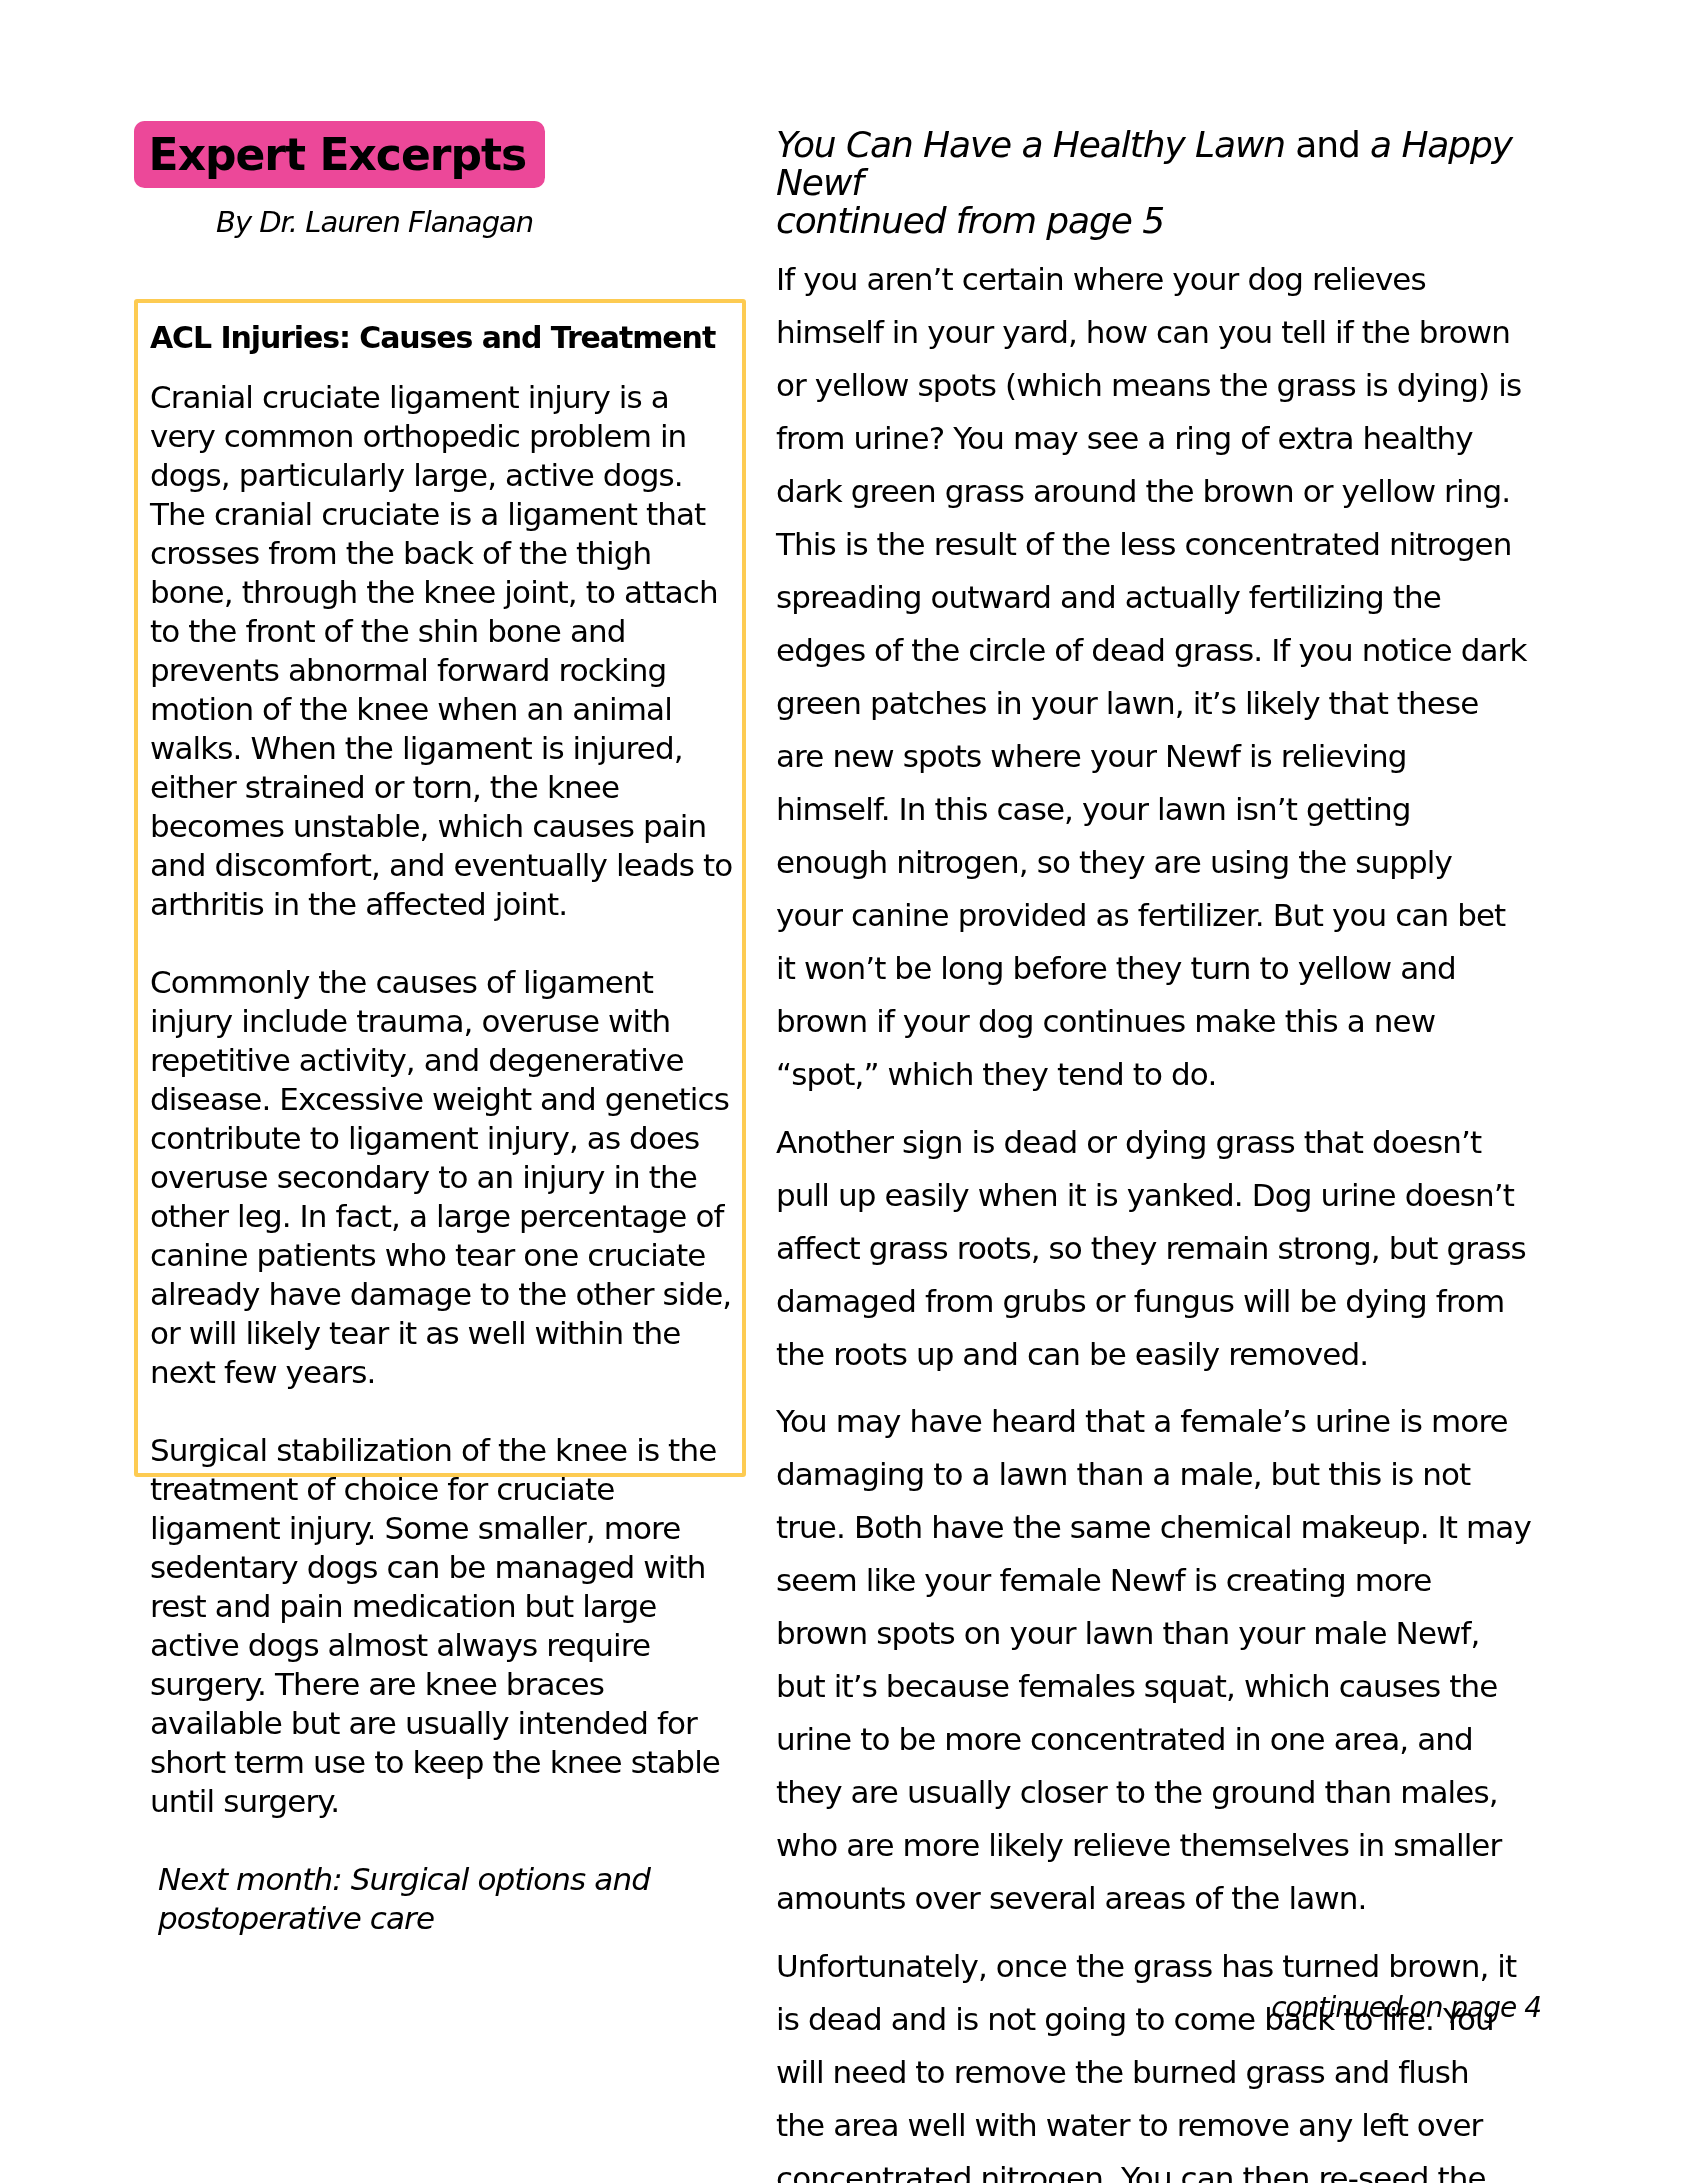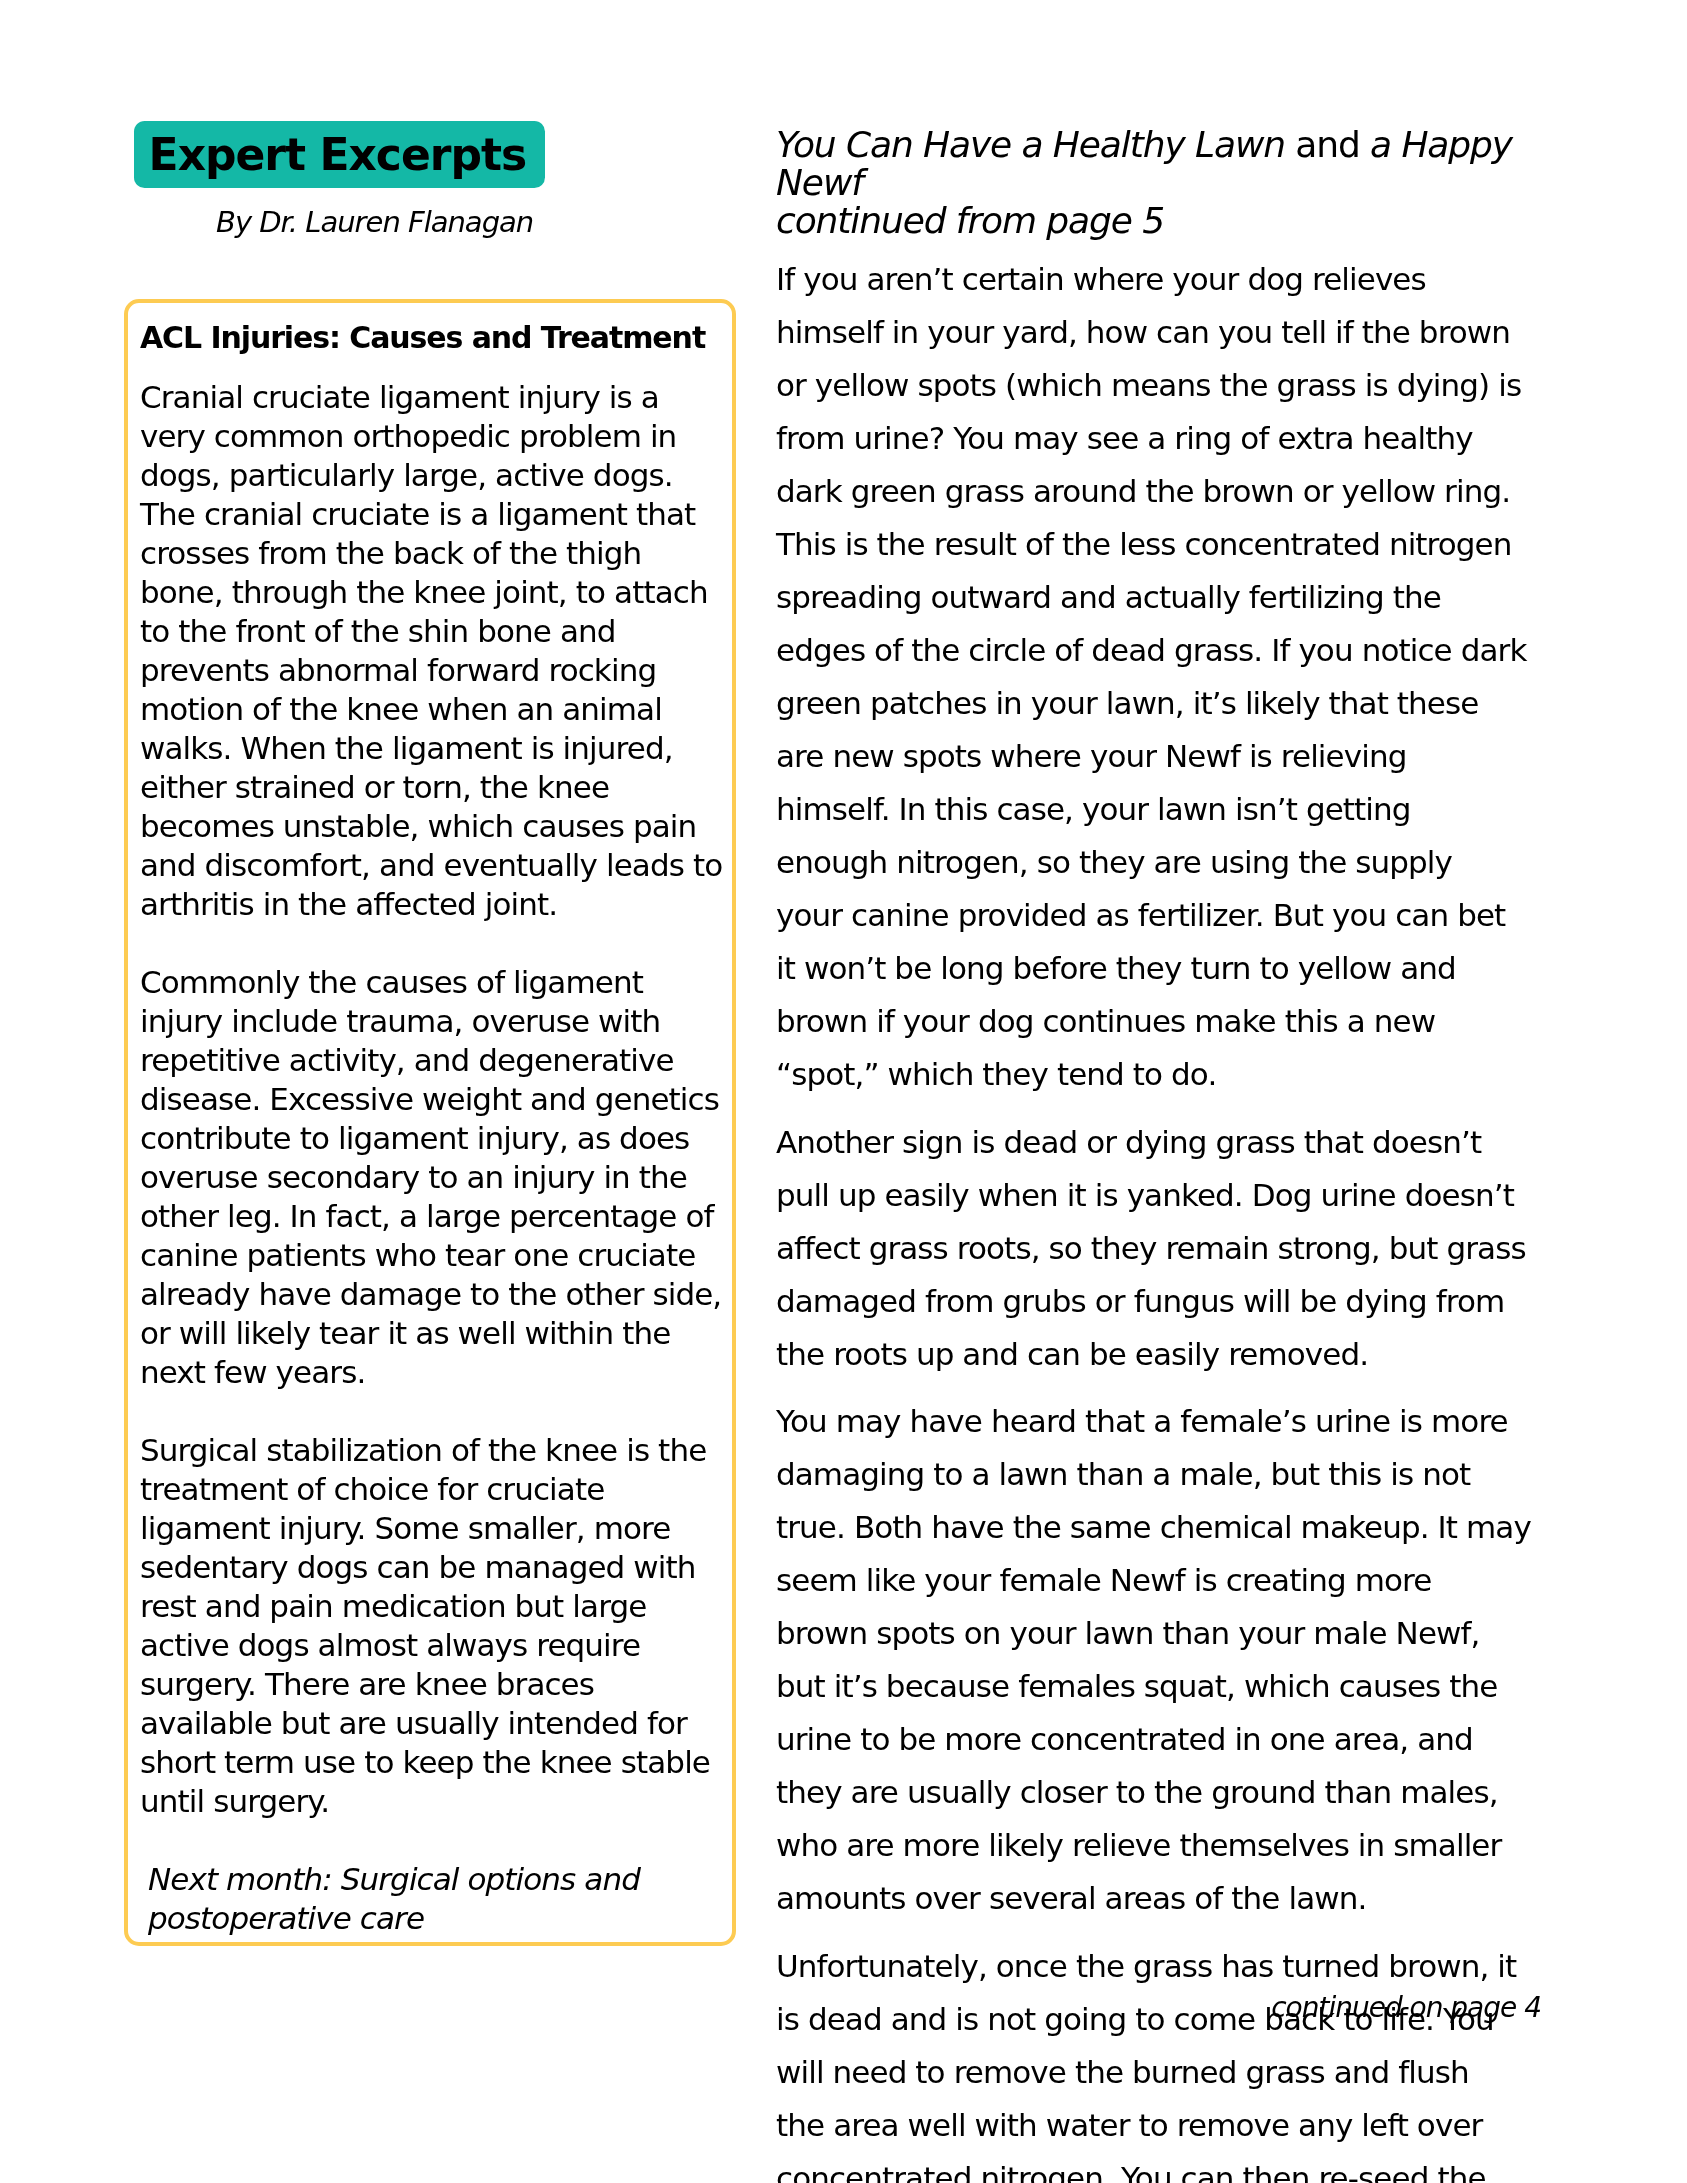--- a/index.html
+++ b/index.html
@@ -1,29 +1,29 @@
 <!DOCTYPE html>
 <html style="font-size:10.6px"><head>
 <meta charset="utf-8">
 <style>
   html, body { margin:0; padding:0; background:#ffffff; }
   body { width:1687px; height:2183px; position:relative; overflow:hidden;
          font-family:"Liberation Sans", "DejaVu Sans", sans-serif; color:#000; }
   .badge { position:absolute; left:134px; top:121px; width:411px; height:67px;
-           background:#14b8a6; border-radius:10.6px; box-sizing:border-box;
+           background:#ec4899; border-radius:10.6px; box-sizing:border-box;
            display:flex; align-items:center; padding-left:14.6px; }
   .badge-text { font-family:"DejaVu Sans", sans-serif; font-weight:bold; font-size:44px;
                 letter-spacing:-1px; }
   .byline { position:absolute; left:134px; top:202px; width:516px;
             font-family:"DejaVu Sans", sans-serif; font-style:italic; font-size:29px;
             line-height:40px; letter-spacing:-1px; }
   .byline .l1 { display:block; padding-left:82px; }
   .byline .l2 { display:block; padding-left:9.3px; }
-  .box { position:absolute; left:124px; top:299px; width:612px; height:1647px;
-         border:4.6px solid #FDCB52; border-radius:15px; box-sizing:border-box; }
+  .box { position:absolute; left:134px; top:299px; width:612px; height:1178px;
+         border:4.6px solid #FDCB52; border-radius:3px; box-sizing:border-box; }
   .box-inner { position:absolute; left:12px; top:14.6px; right:9.3px; }
   .box-title { font-family:"DejaVu Sans", sans-serif; font-weight:bold; font-size:30px;
                letter-spacing:-1.1px; line-height:40px; margin:0 0 20px 0; }
   .box-p { font-family:"DejaVu Sans", sans-serif; font-size:31px; line-height:39px;
            letter-spacing:-0.9px; margin:12px 0 39px 0; white-space:pre-line; }
   .box-p.note { font-style:italic; margin:8px; }
   .right { position:absolute; left:776px; top:126px; width:767px; }
   .r-title { font-family:"DejaVu Sans", sans-serif; font-size:36px; line-height:38px;
              letter-spacing:-1.1px; margin:0 0 13.2px 0; }
   .r-title i { font-style:italic; }

